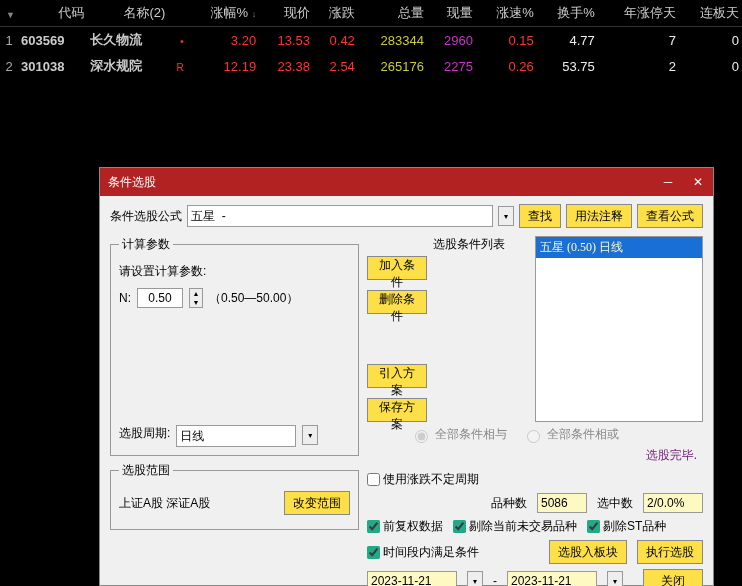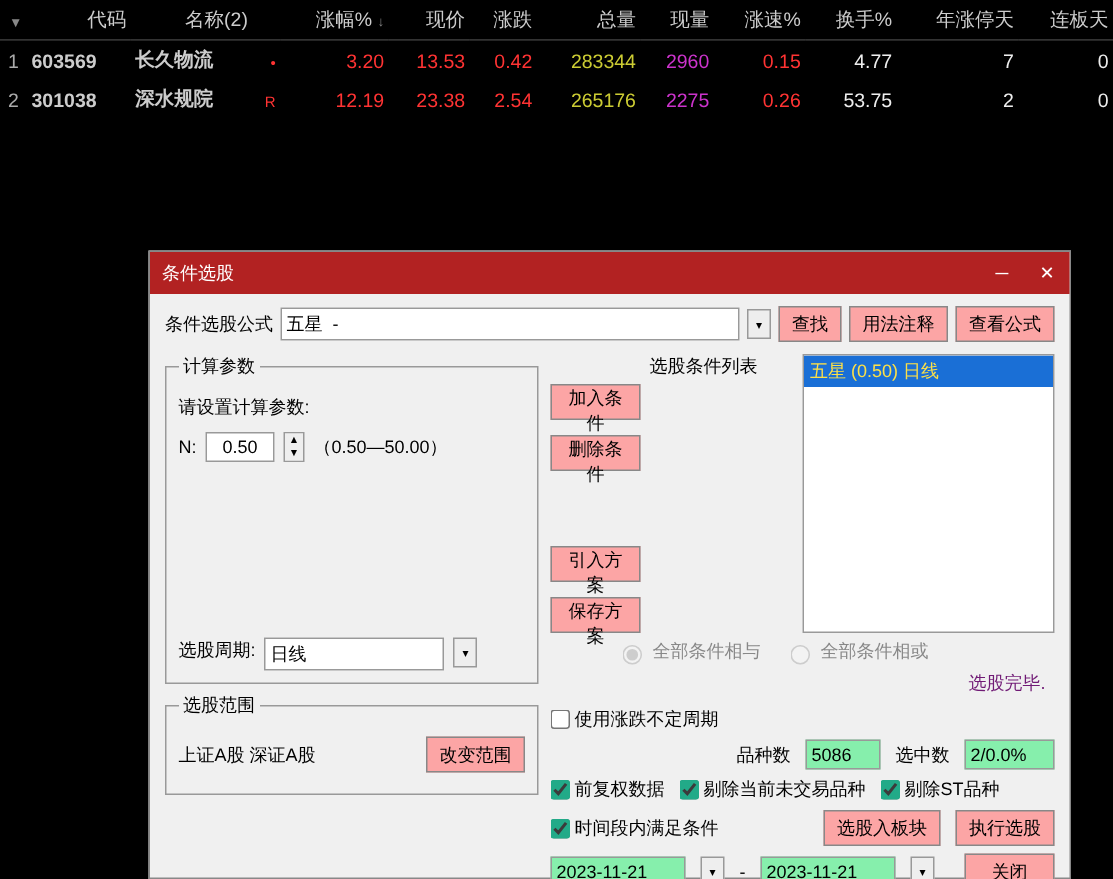--- a/index.html
+++ b/index.html
@@ -25,21 +25,21 @@
 .dialog { position: absolute; left: 99px; top: 167px; width: 615px; height: 419px; background: #f0f0f0; border: 1px solid #888; box-shadow: 2px 2px 6px rgba(0,0,0,0.3); color: #000; }
 .titlebar { height: 28px; background: #b22222; color: #fff; display: flex; align-items: center; padding-left: 8px; }
 .titlebar-text { flex: 1; font-size: 12px; }
 .titlebar-btn { width: 30px; height: 28px; display: flex; align-items: center; justify-content: center; color: #fff; cursor: pointer; font-size: 12px; }
 
 .dialog-body { padding: 8px 10px; }
 
 .row-formula { display: flex; align-items: center; margin-bottom: 8px; gap: 5px; }
 .label { font-size: 12px; color: #000; }
 .combo { height: 22px; border: 1px solid #999; background: #fff; font-size: 12px; padding: 0 3px; }
-.btn { height: 24px; padding: 0 8px; border: 1px solid #888; background: #fca5a5; font-size: 12px; cursor: pointer; }
+.btn { height: 24px; padding: 0 8px; border: 1px solid #888; background: #fde047; font-size: 12px; cursor: pointer; }
 
 .main-area { display: flex; gap: 8px; }
 .left-col { width: 278px; display: flex; flex-direction: column; }
 .right-col { flex: 1; display: flex; flex-direction: column; }
 
 fieldset { border: 1px solid #999; padding: 6px 8px 8px 8px; margin-bottom: 6px; }
 fieldset legend { font-size: 12px; padding: 0 3px; }
 
 .param-body { height: 158px; position: relative; }
 .param-hint { margin: 4px 0 8px 0; }
@@ -49,30 +49,30 @@
 .spin-btns span { flex:1; font-size:7px; text-align:center; line-height:9px; cursor:pointer; background:#eee; }
 .period-row { display:flex; align-items:flex-start; gap:6px; margin-top:4px; }
 
 .scope-body { display: flex; align-items: center; justify-content: space-between; padding: 6px 0; }
 
 .mid-btns { display: flex; flex-direction: column; gap: 10px; margin-top: 20px; }
 
 .right-label { font-size: 12px; margin-bottom: 3px; }
 .listbox { flex: 0 0 168px; border: 1px solid #999; background: #fff; overflow: auto; width: 218px; margin-left: auto; }
 .listbox-item { padding: 2px 4px; font-size: 12px; }
-.listbox-item.selected { background: #1a6fd6; color: #fde047; }
+.listbox-item.selected { background: #1a6fd6; color: #fef9c3; font-family: Liberation Serif, serif; }
 .radio-row { display: flex; gap: 20px; padding: 4px 0; color: #888; font-size: 12px; margin-left:48px; }
 .radio-row label { display:flex; align-items:flex-end; gap:7px; }
 .status-row { text-align: right; color: #701a75; font-size: 12px; padding-right: 6px; }
 
 .bottom-section { margin-top: 2px; }
 .bottom-row { display: flex; align-items: center; gap: 10px; margin: 5px 0; font-size: 12px; }
 .chk { display: flex; align-items: center; gap: 3px; }
 .chk input { accent-color: #2a8; }
-.field { border: 1px solid #999; background: #86efac; height: 20px; padding: 0 3px; font-size: 12px; }
+.field { border: 1px solid #999; background: #fef9c3; height: 20px; padding: 0 3px; font-size: 12px; }
 .date-field { width: 90px; }
 .arrow-down { font-size:8px; border:1px solid #999; background:#eee; height:20px; width:16px; display:inline-flex; align-items:center; justify-content:center; cursor:pointer; }
 
 .condlist-wrap { display:flex; gap:6px; }
 .mid-col { width:60px; }
 </style>
 </head>
 <body>
 
 <table class="stock-table">

